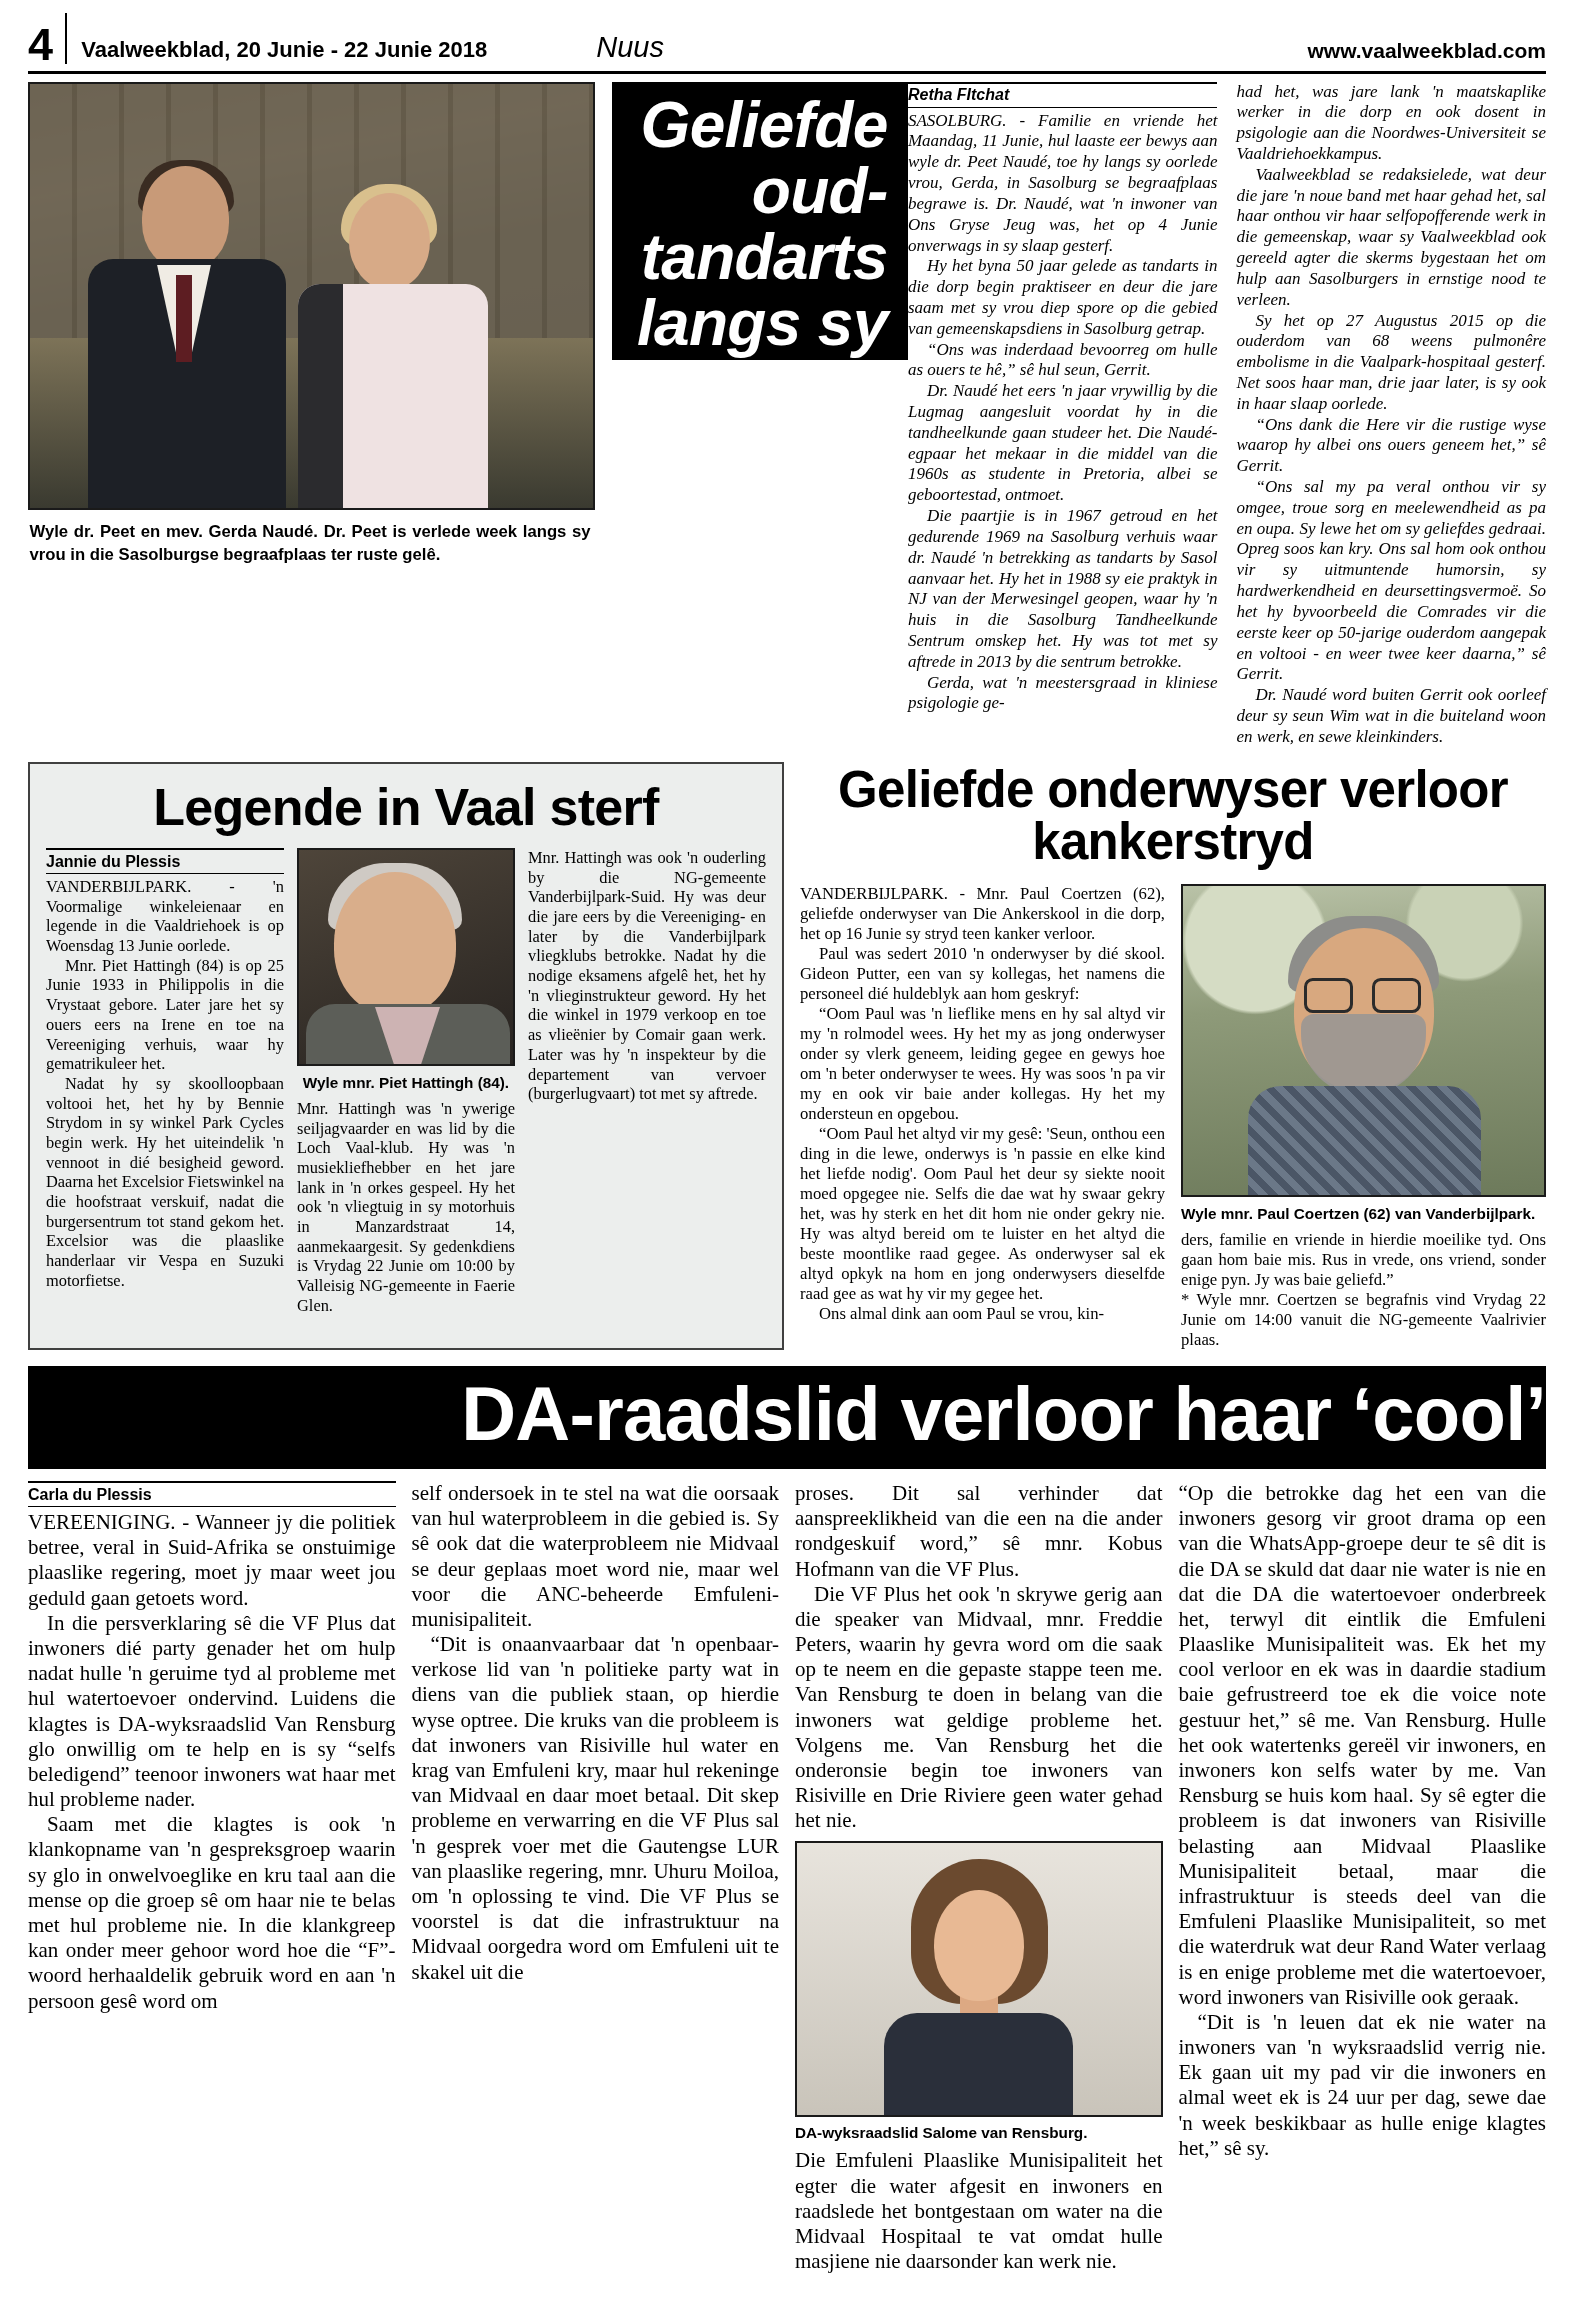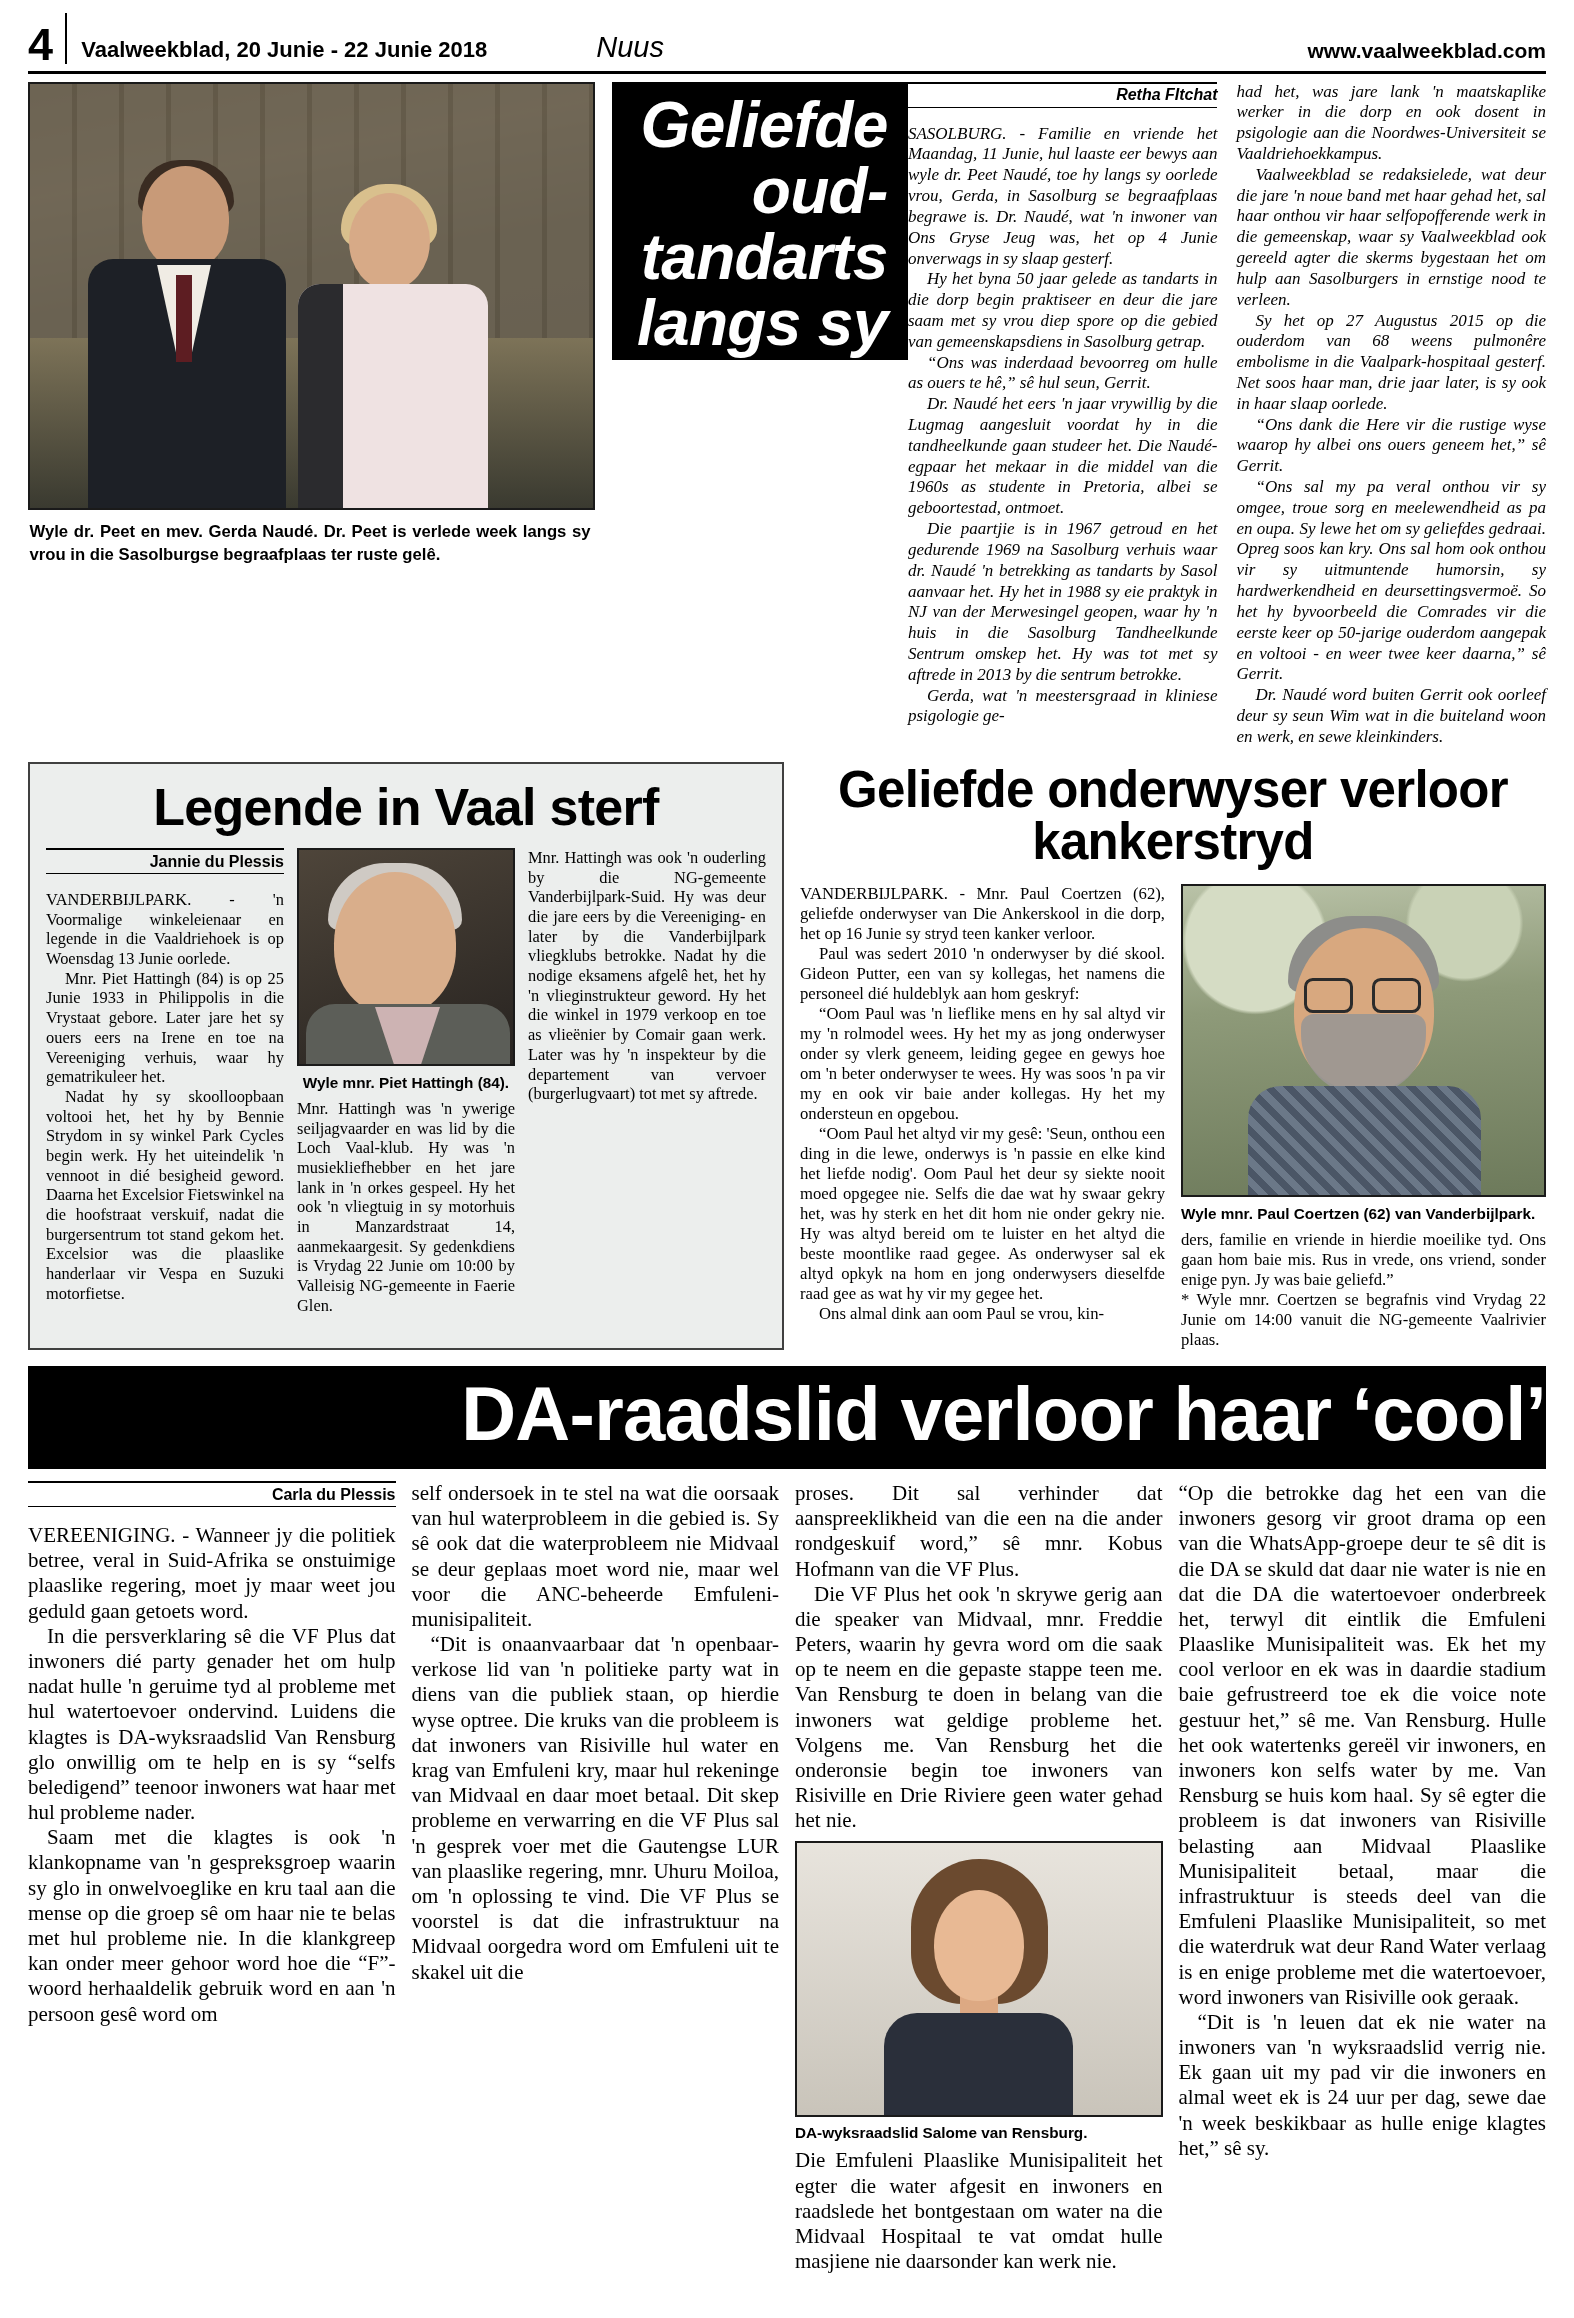--- a/index.html
+++ b/index.html
@@ -85,21 +85,21 @@
     font-family: "Liberation Sans Narrow","Liberation Sans", sans-serif;
     font-weight: bold; font-size: 64px; line-height: 1.03;
     text-align: right; letter-spacing: -0.7px;
     height: 278px; margin-bottom: 13px;
   }
   .twocol { display:flex; gap: 19px; }
   .col { flex: 1; }
   .byline {
     font-family: "Liberation Sans", sans-serif; font-weight: bold; font-size: 16px;
     border-top: 2.2px solid #000; border-bottom: 1.5px solid #000;
-    padding: 2.9px 0 2.2px 0; margin-bottom: 16px; text-align: right;
+    padding: 2.9px 0 2.2px 0; margin-bottom: 3px;
   }
   p.body {
     font-size: 17px; line-height: 1.225; text-align: justify; margin: 0;
     text-indent: 19px; hyphens: auto;
   }
   p.body.first { text-indent: 0; }
 
   
   .mid-row { display:flex; gap: 16px; margin-top: 14.5px; }
   .boxstory {

